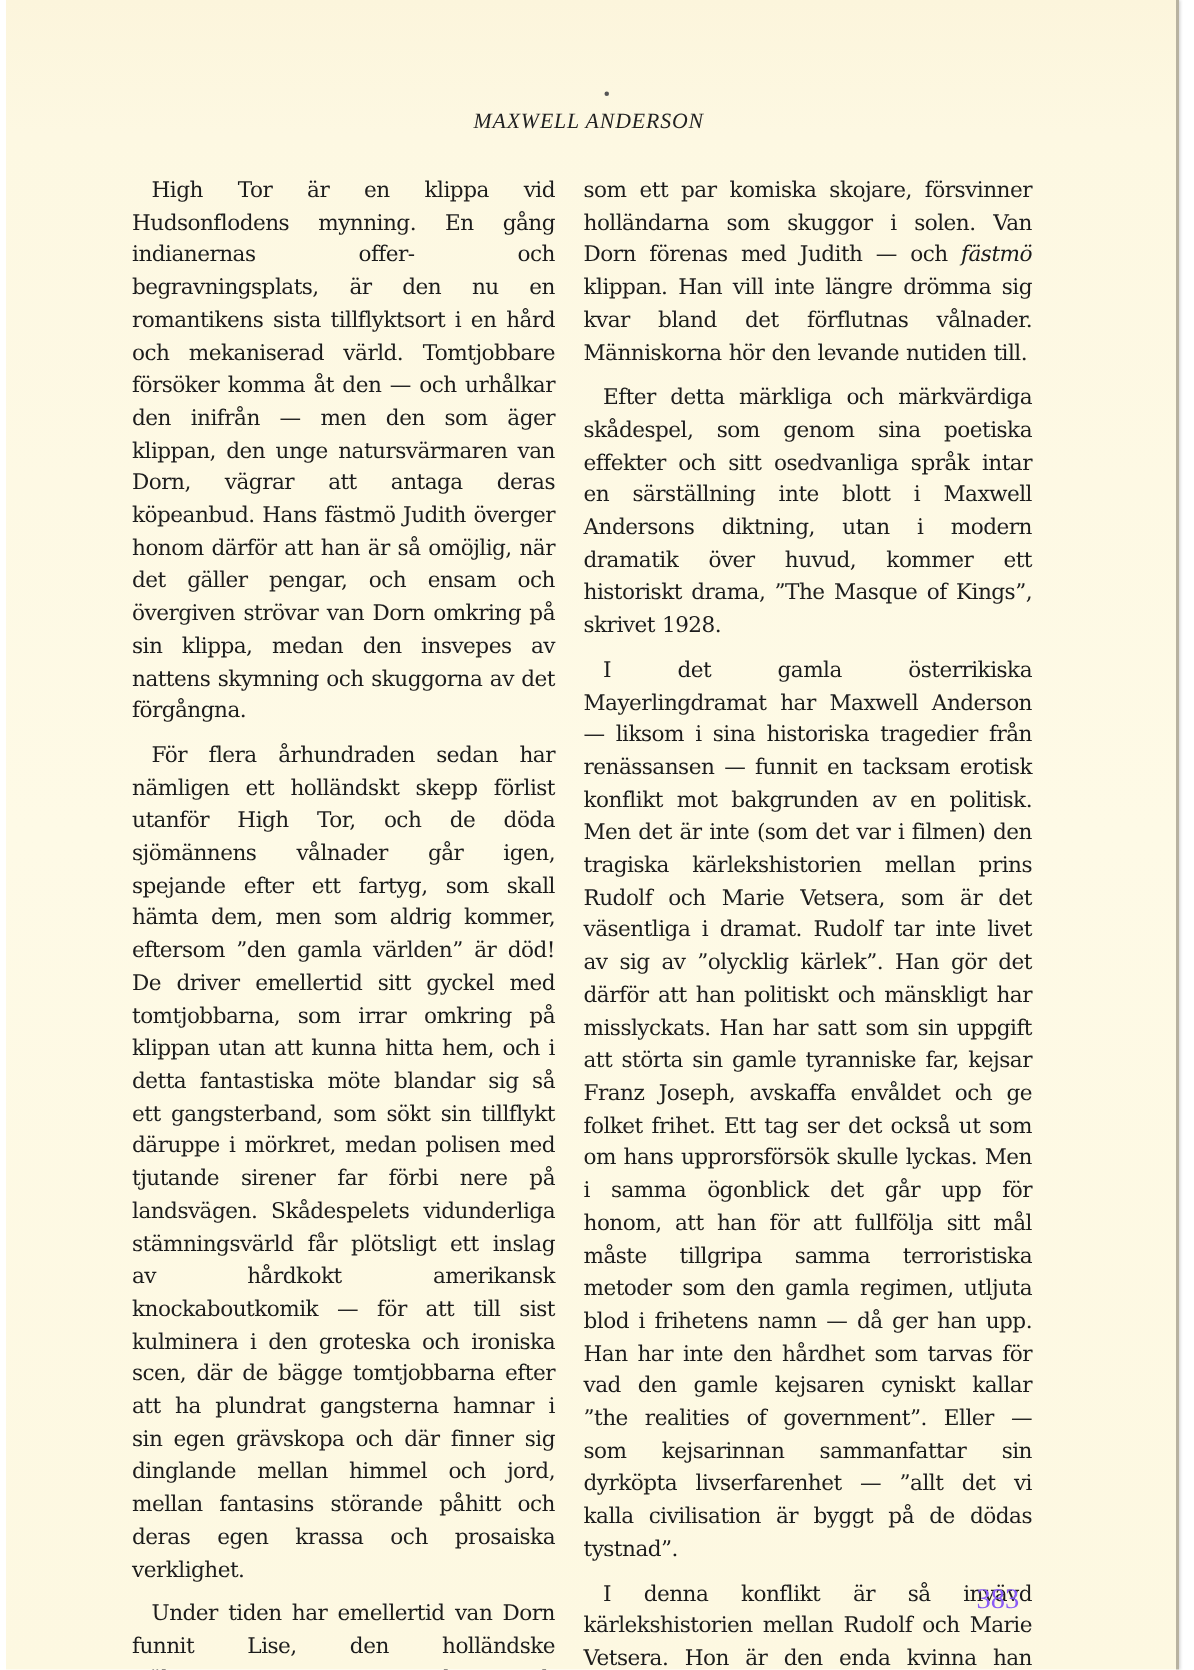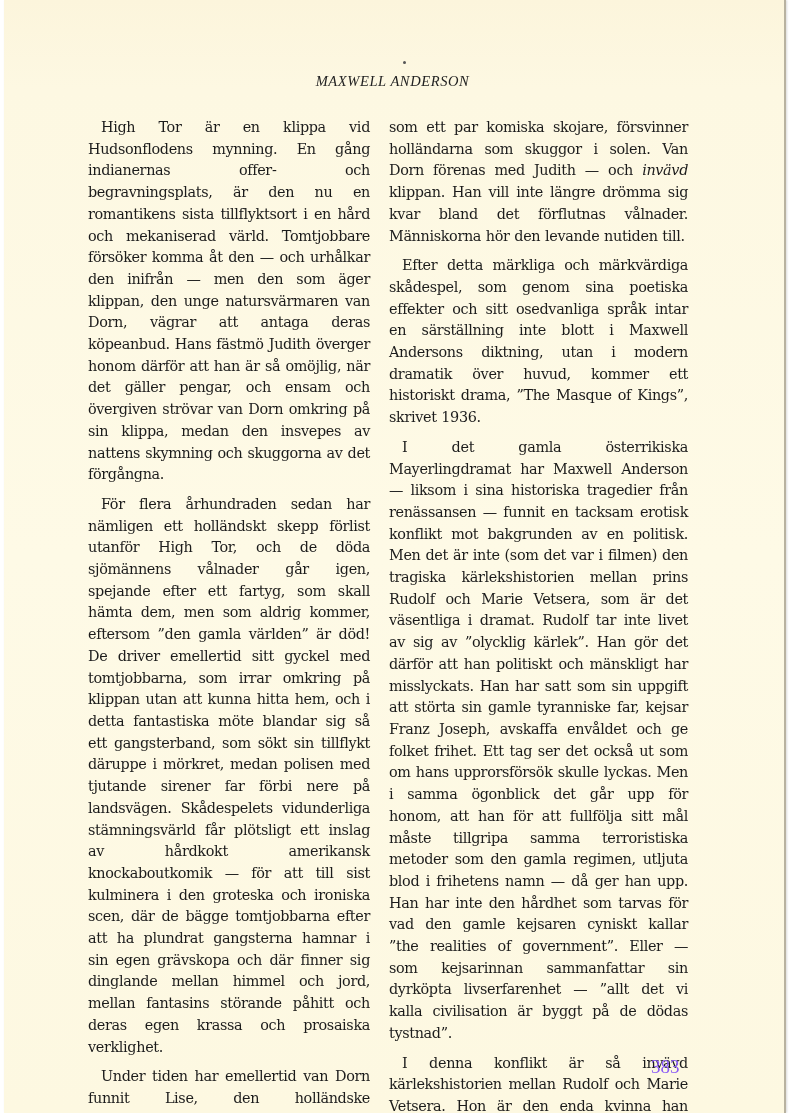--- a/index.html
+++ b/index.html
@@ -51,19 +51,19 @@
 
 <div class="header">MAXWELL ANDERSON</div>
 
 <div class="col col-left">
   <p>High Tor är en klippa vid Hudsonflodens mynning. En gång indianernas offer- och begravningsplats, är den nu en romantikens sista tillflyktsort i en hård och mekaniserad värld. Tomtjobbare försöker komma åt den — och urhålkar den inifrån — men den som äger klippan, den unge natursvärmaren van Dorn, vägrar att antaga deras köpeanbud. Hans fästmö Judith överger honom därför att han är så omöjlig, när det gäller pengar, och ensam och övergiven strövar van Dorn omkring på sin klippa, medan den insvepes av nattens skymning och skuggorna av det förgångna.</p>
   <p>För flera århundraden sedan har nämligen ett holländskt skepp förlist utanför High Tor, och de döda sjömännens vålnader går igen, spejande efter ett fartyg, som skall hämta dem, men som aldrig kommer, eftersom ”den gamla världen” är död! De driver emellertid sitt gyckel med tomtjobbarna, som irrar omkring på klippan utan att kunna hitta hem, och i detta fantastiska möte blandar sig så ett gangsterband, som sökt sin tillflykt däruppe i mörkret, medan polisen med tjutande sirener far förbi nere på landsvägen. Skådespelets vidunderliga stämningsvärld får plötsligt ett inslag av hårdkokt amerikansk knockaboutkomik — för att till sist kulminera i den groteska och ironiska scen, där de bägge tomtjobbarna efter att ha plundrat gangsterna hamnar i sin egen grävskopa och där finner sig dinglande mellan himmel och jord, mellan fantasins störande påhitt och deras egen krassa och prosaiska verklighet.</p>
   <p>Under tiden har emellertid van Dorn funnit Lise, den holländske sjökaptenens unga, vackra och vemodigt längtansfulla hustru från en för länge sedan förgången tid. Det är ett sällsamt kärleksmöte mellan två människor från olika tidrymder i evigheten. Hon älskar honom — men förbjuder honom att älska henne tillbaka. ”Jag är bara en dröm, och man skall inte älska drömmar!” Det blir själva poängen i stycket. Då morgonen gryr, gangsterna tas av polisen och tomtjobbarna avslöjas</p>
 </div>
 
 <div class="col col-right">
-  <p class="cont"><span>som ett par komiska skojare, försvinner holländarna som skuggor i solen. Van Dorn förenas med Judith — och </span><em>invävd</em><span> klippan. Han vill inte längre drömma sig kvar bland det förflutnas vålnader. Människorna hör den levande nutiden till.</span></p>
-  <p>Efter detta märkliga och märkvärdiga skådespel, som genom sina poetiska effekter och sitt osedvanliga språk intar en särställning inte blott i Maxwell Andersons diktning, utan i modern dramatik över huvud, kommer ett historiskt drama, ”The Masque of Kings”, skrivet 1936.</p>
+  <p class="cont"><span>som ett par komiska skojare, försvinner holländarna som skuggor i solen. Van Dorn förenas med Judith — och </span><em>fästmö</em><span> klippan. Han vill inte längre drömma sig kvar bland det förflutnas vålnader. Människorna hör den levande nutiden till.</span></p>
+  <p>Efter detta märkliga och märkvärdiga skådespel, som genom sina poetiska effekter och sitt osedvanliga språk intar en särställning inte blott i Maxwell Andersons diktning, utan i modern dramatik över huvud, kommer ett historiskt drama, ”The Masque of Kings”, skrivet 1928.</p>
   <p>I det gamla österrikiska Mayerlingdramat har Maxwell Anderson — liksom i sina historiska tragedier från renässansen — funnit en tacksam erotisk konflikt mot bakgrunden av en politisk. Men det är inte (som det var i filmen) den tragiska kärlekshistorien mellan prins Rudolf och Marie Vetsera, som är det väsentliga i dramat. Rudolf tar inte livet av sig av ”olycklig kärlek”. Han gör det därför att han politiskt och mänskligt har misslyckats. Han har satt som sin uppgift att störta sin gamle tyranniske far, kejsar Franz Joseph, avskaffa envåldet och ge folket frihet. Ett tag ser det också ut som om hans upprorsförsök skulle lyckas. Men i samma ögonblick det går upp för honom, att han för att fullfölja sitt mål måste tillgripa samma terroristiska metoder som den gamla regimen, utljuta blod i frihetens namn — då ger han upp. Han har inte den hårdhet som tarvas för vad den gamle kejsaren cyniskt kallar ”the realities of government”. Eller — som kejsarinnan sammanfattar sin dyrköpta livserfarenhet — ”allt det vi kalla civilisation är byggt på de dödas tystnad”.</p>
   <p>I denna konflikt är så invävd kärlekshistorien mellan Rudolf och Marie Vetsera. Hon är den enda kvinna han älskat, och han vet inte, att hon ursprungligen skickats på honom som en av faderns många spioner. I det kritiska ögonblicket låter Franz Joseph honom förstå detta — och det ger honom den sista</p>
 </div>
 
 <div class="pageno">383</div>
 
 </body></html>

